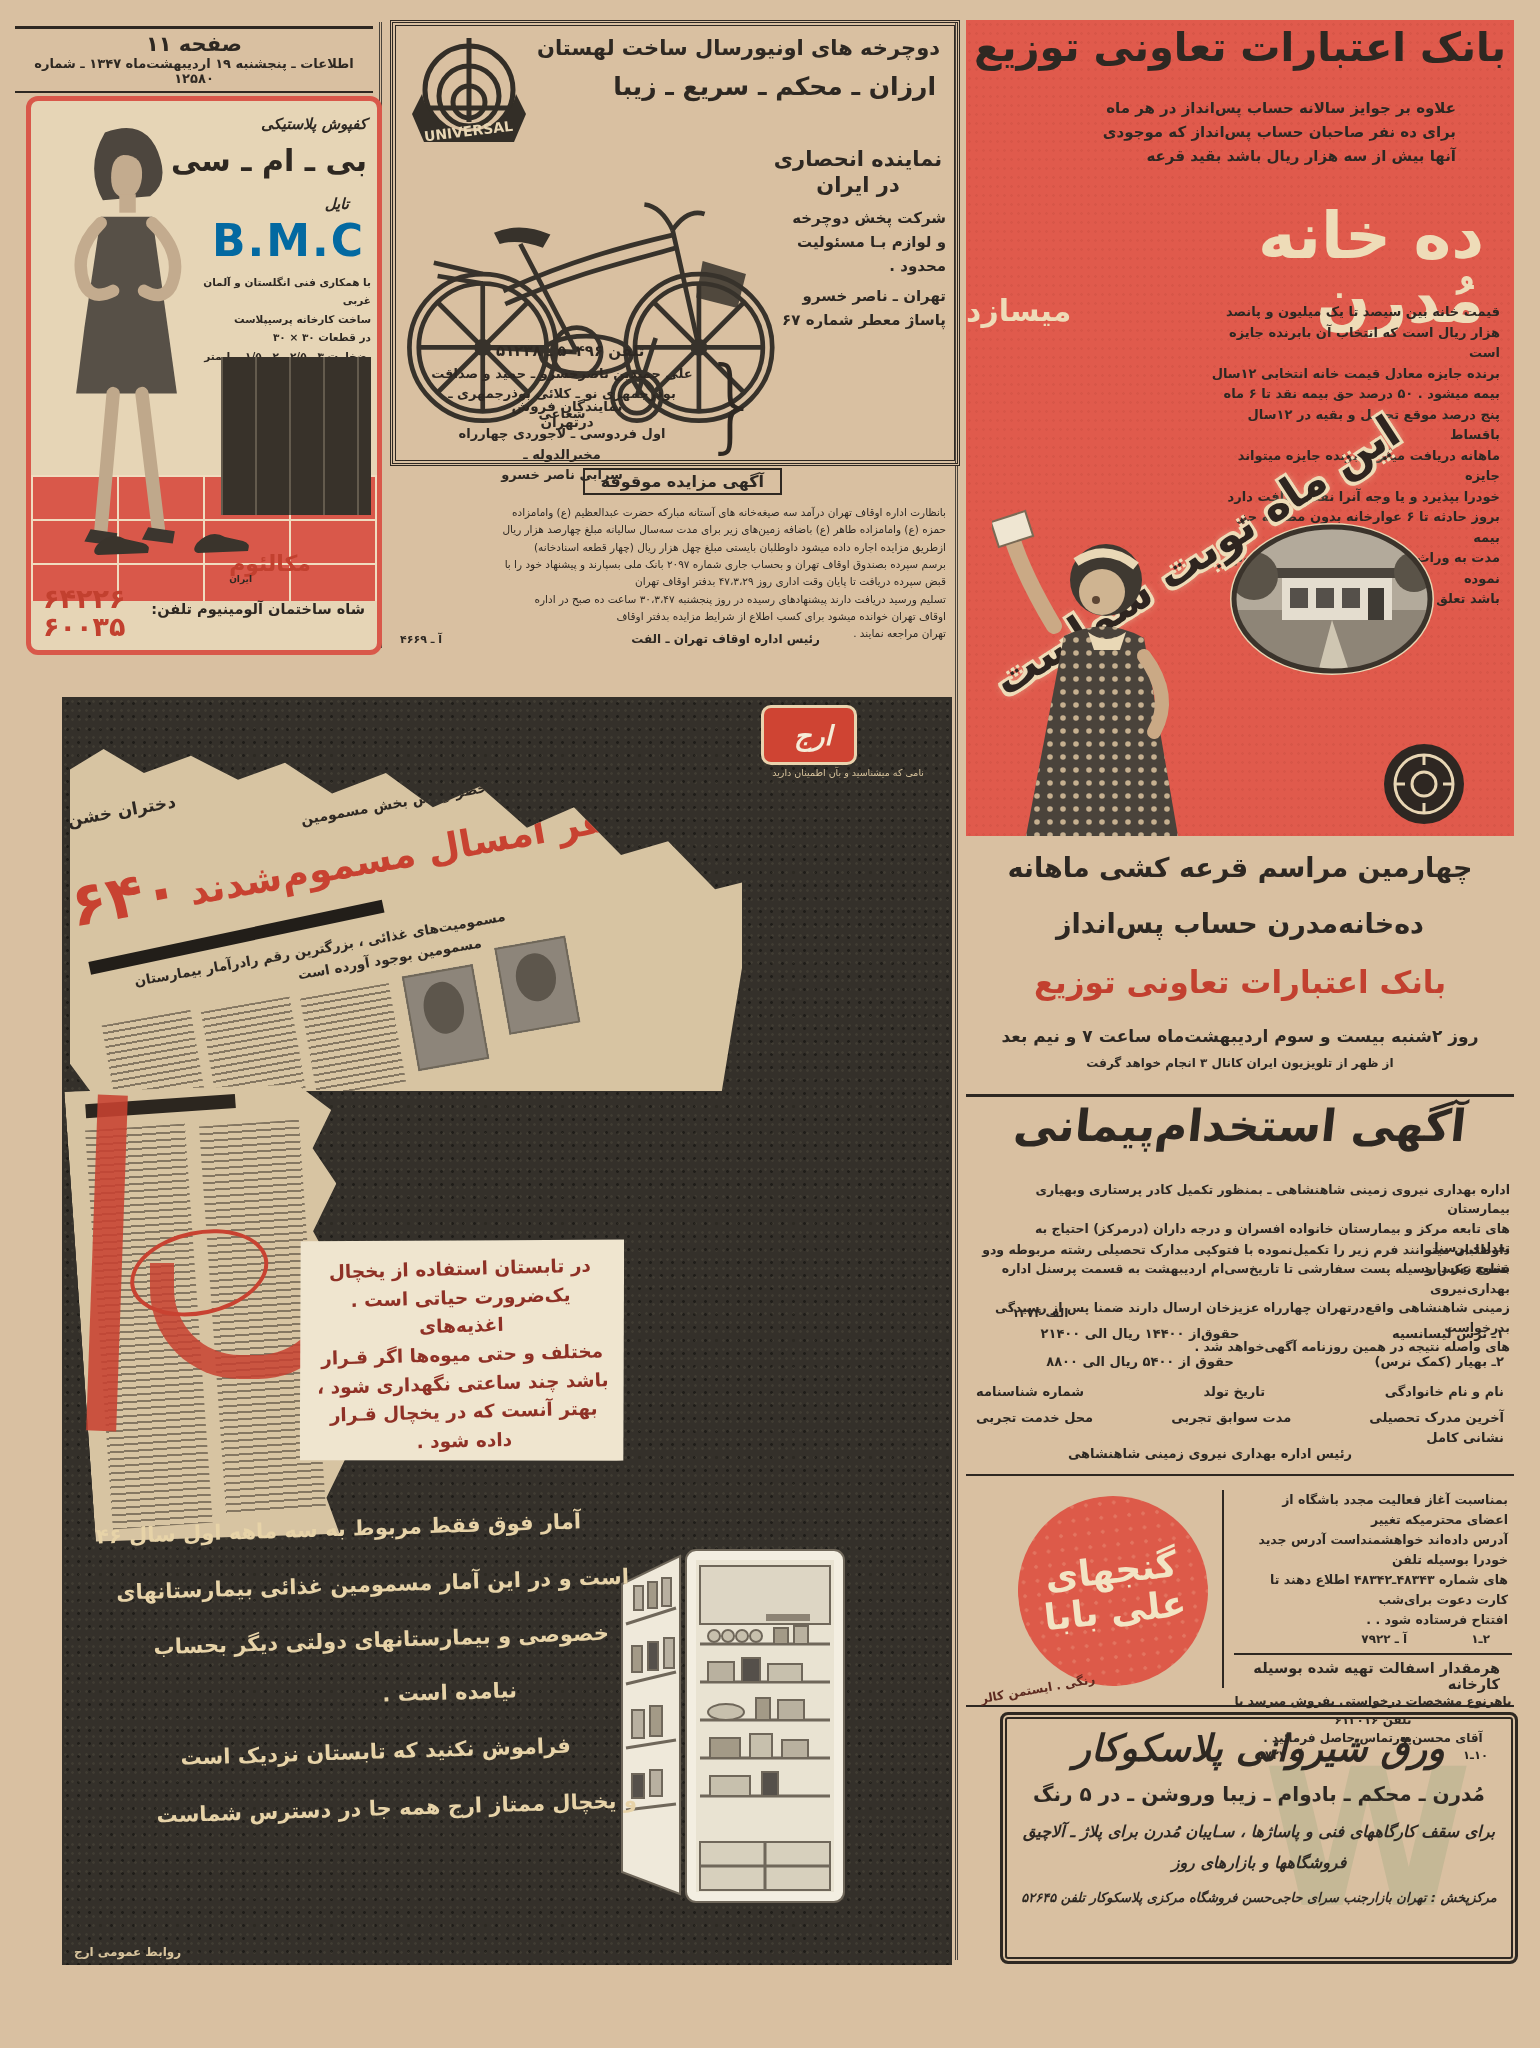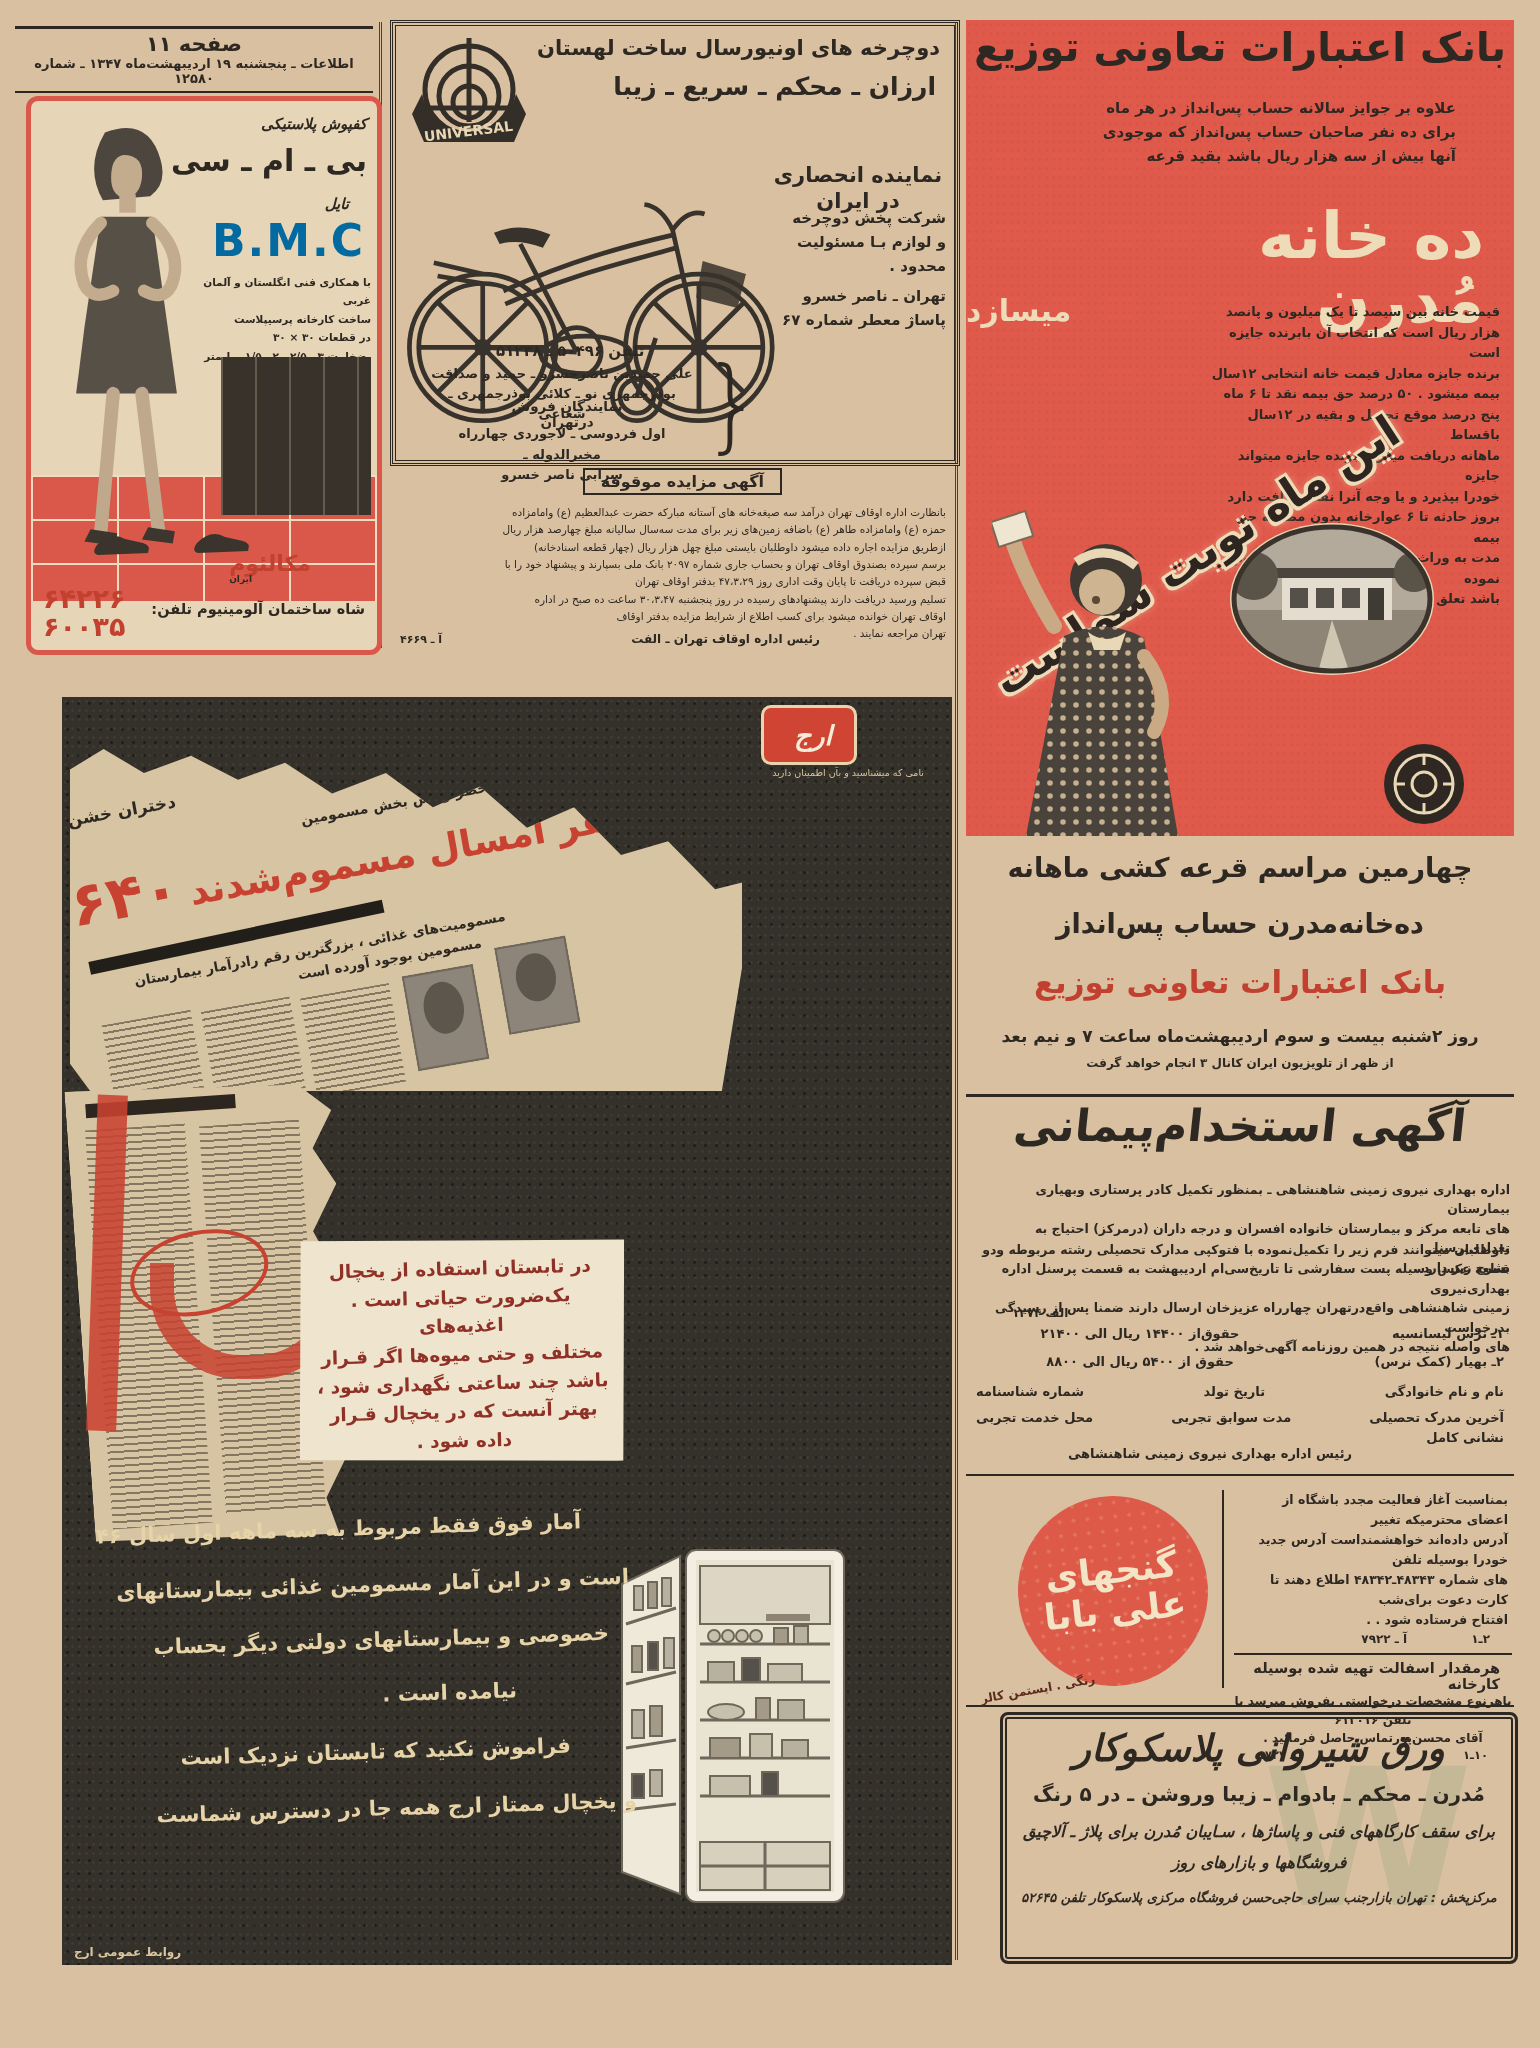--- a/index.html
+++ b/index.html
@@ -29,21 +29,21 @@
   .bmc-logo{right:66px;top:452px;color:#c2402f;font-weight:bold;font-size:22px;line-height:1;}
   .bmc-logo small{display:block;font-size:9px;color:#2e2822;text-align:left;}
   .bmc-phones{left:12px;top:484px;font-size:27px;color:#c2402f;font-weight:bold;line-height:1.05;text-align:left;direction:ltr;}
   .bmc-phone-label{right:12px;top:500px;font-size:14.5px;font-weight:bold;}
   
   .bike{left:392px;top:22px;width:558px;height:434px;border:4px double #2e2822;box-shadow:0 0 0 1px #d9c0a1,0 0 0 2px #2e2822;}
   .bike-title{right:14px;top:10px;font-size:21px;font-weight:bold;}
   .bike-subtitle{right:18px;top:46px;font-size:25px;font-weight:bold;}
   .bike-logo{left:12px;top:6px;width:122px;height:132px;}
   .bike-img{left:4px;top:112px;width:376px;height:306px;}
-  .bike-agent{right:8px;top:120px;width:176px;text-align:center;font-size:21px;font-weight:bold;line-height:1.25;margin-top:16px;}
+  .bike-agent{right:8px;top:120px;width:176px;text-align:center;font-size:21px;font-weight:bold;line-height:1.25;}
   .bike-company{right:8px;top:180px;width:176px;font-size:15px;font-weight:bold;text-align:right;line-height:1.6;}
   .bike-address{right:8px;top:258px;width:176px;font-size:15px;font-weight:bold;line-height:1.6;}
   .bike-phone{left:100px;top:316px;font-size:15px;font-weight:bold;}
   .bike-dealers-label{left:96px;top:372px;width:150px;text-align:center;font-size:13.5px;font-weight:bold;}
   .bike-bracket{left:306px;top:330px;font-size:96px;line-height:1;font-weight:100;transform:scaleY(1.05);}
   .bike-dealers{left:28px;top:338px;width:276px;font-size:13px;font-weight:bold;text-align:center;line-height:1.55;}
   
   .auction{left:392px;top:468px;width:558px;height:178px;}
   .auction-title{right:168px;top:0;border:2px solid #2e2822;padding:2px 16px;font-size:16px;font-weight:bold;}
   .auction-body{top:36px;left:4px;right:4px;font-size:10.5px;line-height:1.65;text-align:right;position:absolute;}

